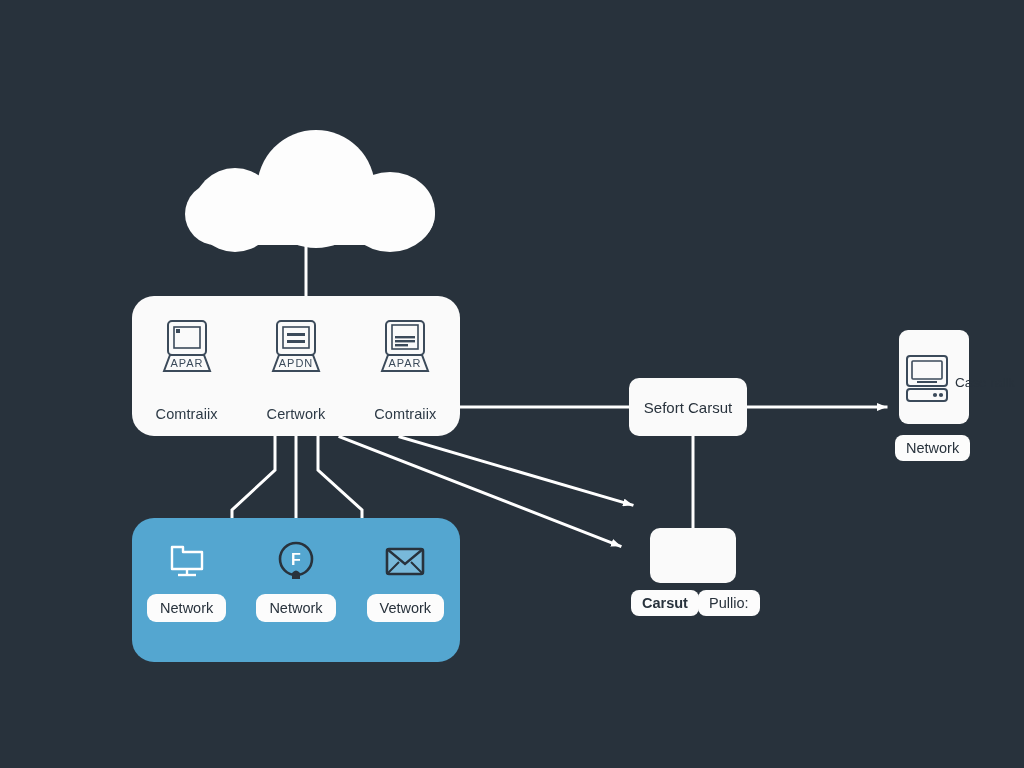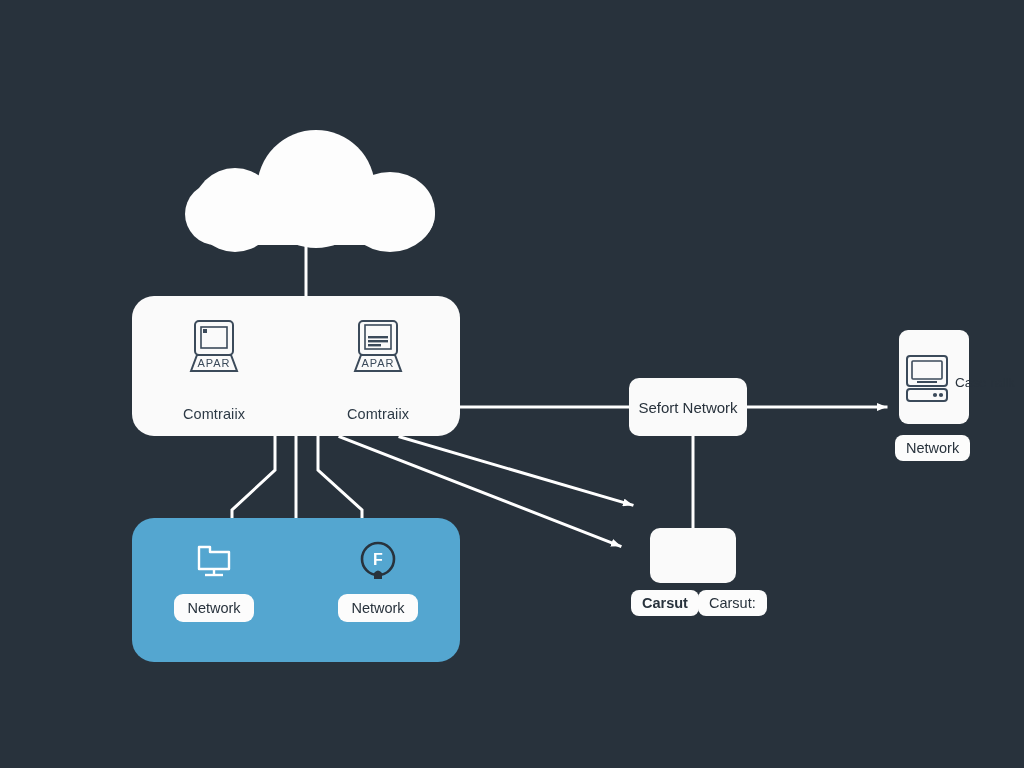--- a/index.html
+++ b/index.html
@@ -234,20 +234,33 @@
             <rect x="17" y="2" width="38" height="34" rx="4" fill="none" stroke="#3b4a5a" stroke-width="2"></rect>
             <rect x="23" y="8" width="26" height="21" fill="none" stroke="#3b4a5a" stroke-width="1.6"></rect>
             <rect x="25" y="10" width="4" height="4" fill="#3b4a5a"></rect>
             <path d="M13,52 L19,36 L53,36 L59,52 Z" fill="none" stroke="#3b4a5a" stroke-width="2"></path>
             <text x="36" y="48" text-anchor="middle" font-family="Liberation Sans, sans-serif" font-size="11" letter-spacing="1" fill="#3b4a5a">APAR</text>
           </svg>
         </div>
         <div class="dev-label">Comtraiix</div>
       </div>
 
+      <div class="device">
+        <div class="lap-wrap">
+          <svg width="72" height="60" viewBox="0 0 72 60">
+            <rect x="17" y="2" width="38" height="34" rx="4" fill="none" stroke="#3b4a5a" stroke-width="2"></rect>
+            <rect x="23" y="8" width="26" height="21" fill="none" stroke="#3b4a5a" stroke-width="1.6"></rect>
+            <rect x="27" y="14" width="18" height="3" fill="#3b4a5a"></rect>
+            <rect x="27" y="21" width="18" height="3" fill="#3b4a5a"></rect>
+            <path d="M13,52 L19,36 L53,36 L59,52 Z" fill="none" stroke="#3b4a5a" stroke-width="2"></path>
+            <text x="36" y="48" text-anchor="middle" font-family="Liberation Sans, sans-serif" font-size="11" letter-spacing="1" fill="#3b4a5a">APDN</text>
+          </svg>
+        </div>
+        <div class="dev-label">Certwork</div>
+      </div>
 
       <div class="device">
         <div class="lap-wrap">
           <svg width="72" height="60" viewBox="0 0 72 60">
             <rect x="17" y="2" width="38" height="34" rx="4" fill="none" stroke="#3b4a5a" stroke-width="2"></rect>
             <rect x="23" y="6" width="26" height="24" fill="none" stroke="#3b4a5a" stroke-width="1.6"></rect>
             <rect x="26" y="17" width="20" height="2.4" fill="#3b4a5a"></rect>
             <rect x="26" y="21" width="20" height="2.4" fill="#3b4a5a"></rect>
             <rect x="26" y="25" width="13" height="2.4" fill="#3b4a5a"></rect>
             <path d="M13,52 L19,36 L53,36 L59,52 Z" fill="none" stroke="#3b4a5a" stroke-width="2"></path>
@@ -278,32 +291,42 @@
         <div class="svc-icon">
           <svg width="44" height="42" viewBox="0 0 44 42">
             <circle cx="22" cy="19" r="16" fill="none" stroke="#28323c" stroke-width="2.6"></circle>
             <text x="22" y="25" text-anchor="middle" font-family="Liberation Sans, sans-serif" font-size="16" font-weight="bold" fill="#ffffff">F</text>
             <path d="M18,33 Q22,28 26,33 L26,39 L18,39 Z" fill="#28323c"></path>
           </svg>
         </div>
         <div class="pill">Network</div>
       </div>
 
+      <div class="service">
+        <div class="svc-icon">
+          <svg width="46" height="36" viewBox="0 0 46 36">
+            <rect x="5" y="6" width="36" height="25" rx="2" fill="#78b9da" stroke="#28323c" stroke-width="2.6"></rect>
+            <path d="M5,6 L23,21 L41,6" fill="none" stroke="#28323c" stroke-width="2.4"></path>
+            <path d="M5,31 L17,19 M41,31 L29,19" fill="none" stroke="#28323c" stroke-width="2"></path>
+          </svg>
+        </div>
+        <div class="pill">Vetwork</div>
+      </div>
 
     </div>
   </div>
 
   <div id="hub-node" class="card-white">
-    <span class="node-label">Sefort Network</span>
+    <span class="node-label">Sefort Carsut</span>
   </div>
 
   <div id="blank-node" class="card-white"></div>
 
   <div id="tag-carsut" class="tag">Carsut</div>
-  <div id="tag-pullio" class="tag">Carsut:</div>
+  <div id="tag-pullio" class="tag">Pullio:</div>
 
   <div id="server-node" class="card-white">
     <span>
       <svg width="56" height="52" viewBox="0 0 56 52">
         <rect x="8" y="3" width="40" height="30" rx="3" fill="none" stroke="#3b4a5a" stroke-width="2"></rect>
         <rect x="13" y="8" width="30" height="18" rx="1" fill="none" stroke="#3b4a5a" stroke-width="1.6"></rect>
         <line x1="18" y1="29" x2="38" y2="29" stroke="#3b4a5a" stroke-width="2"></line>
         <rect x="8" y="36" width="40" height="12" rx="3" fill="none" stroke="#3b4a5a" stroke-width="2"></rect>
         <circle cx="36" cy="42" r="2.1" fill="#3b4a5a"></circle>
         <circle cx="42" cy="42" r="2.1" fill="#3b4a5a"></circle>

